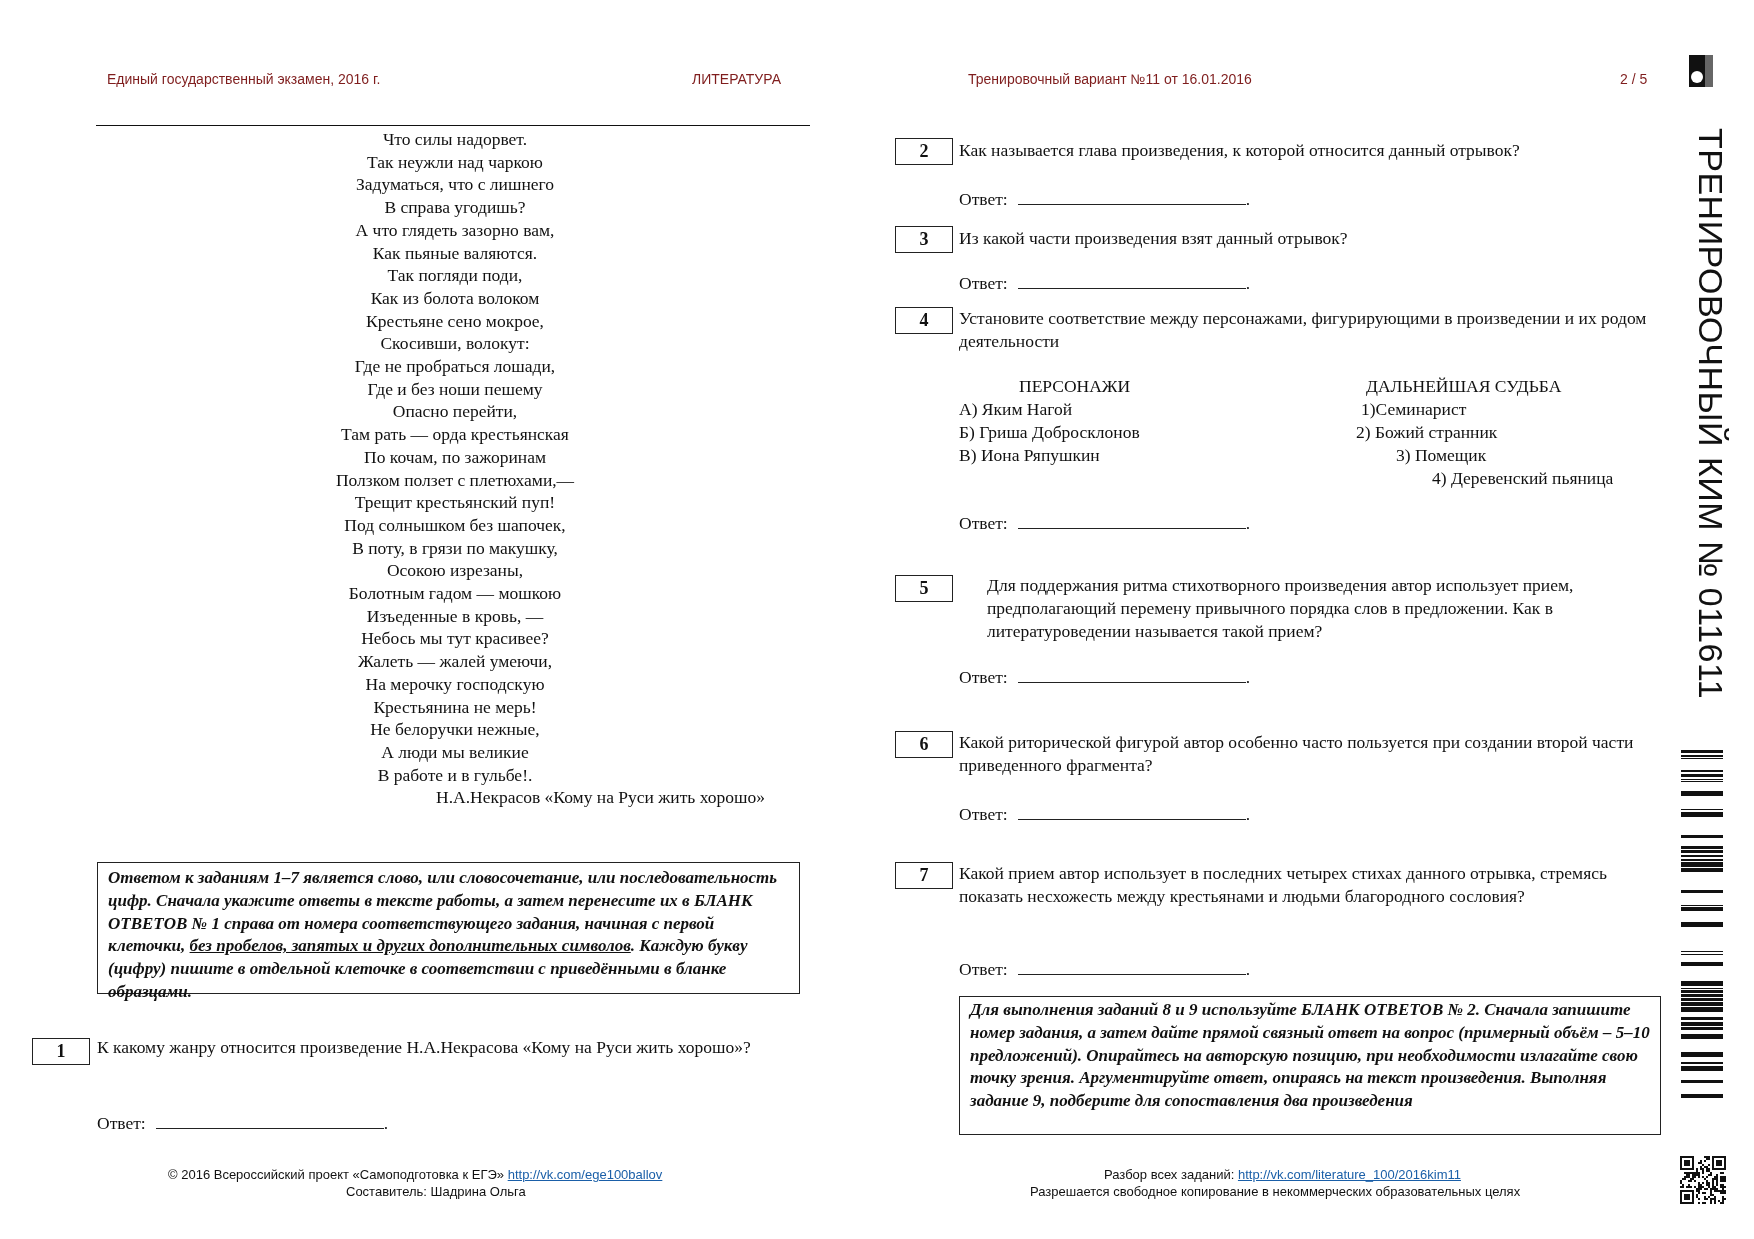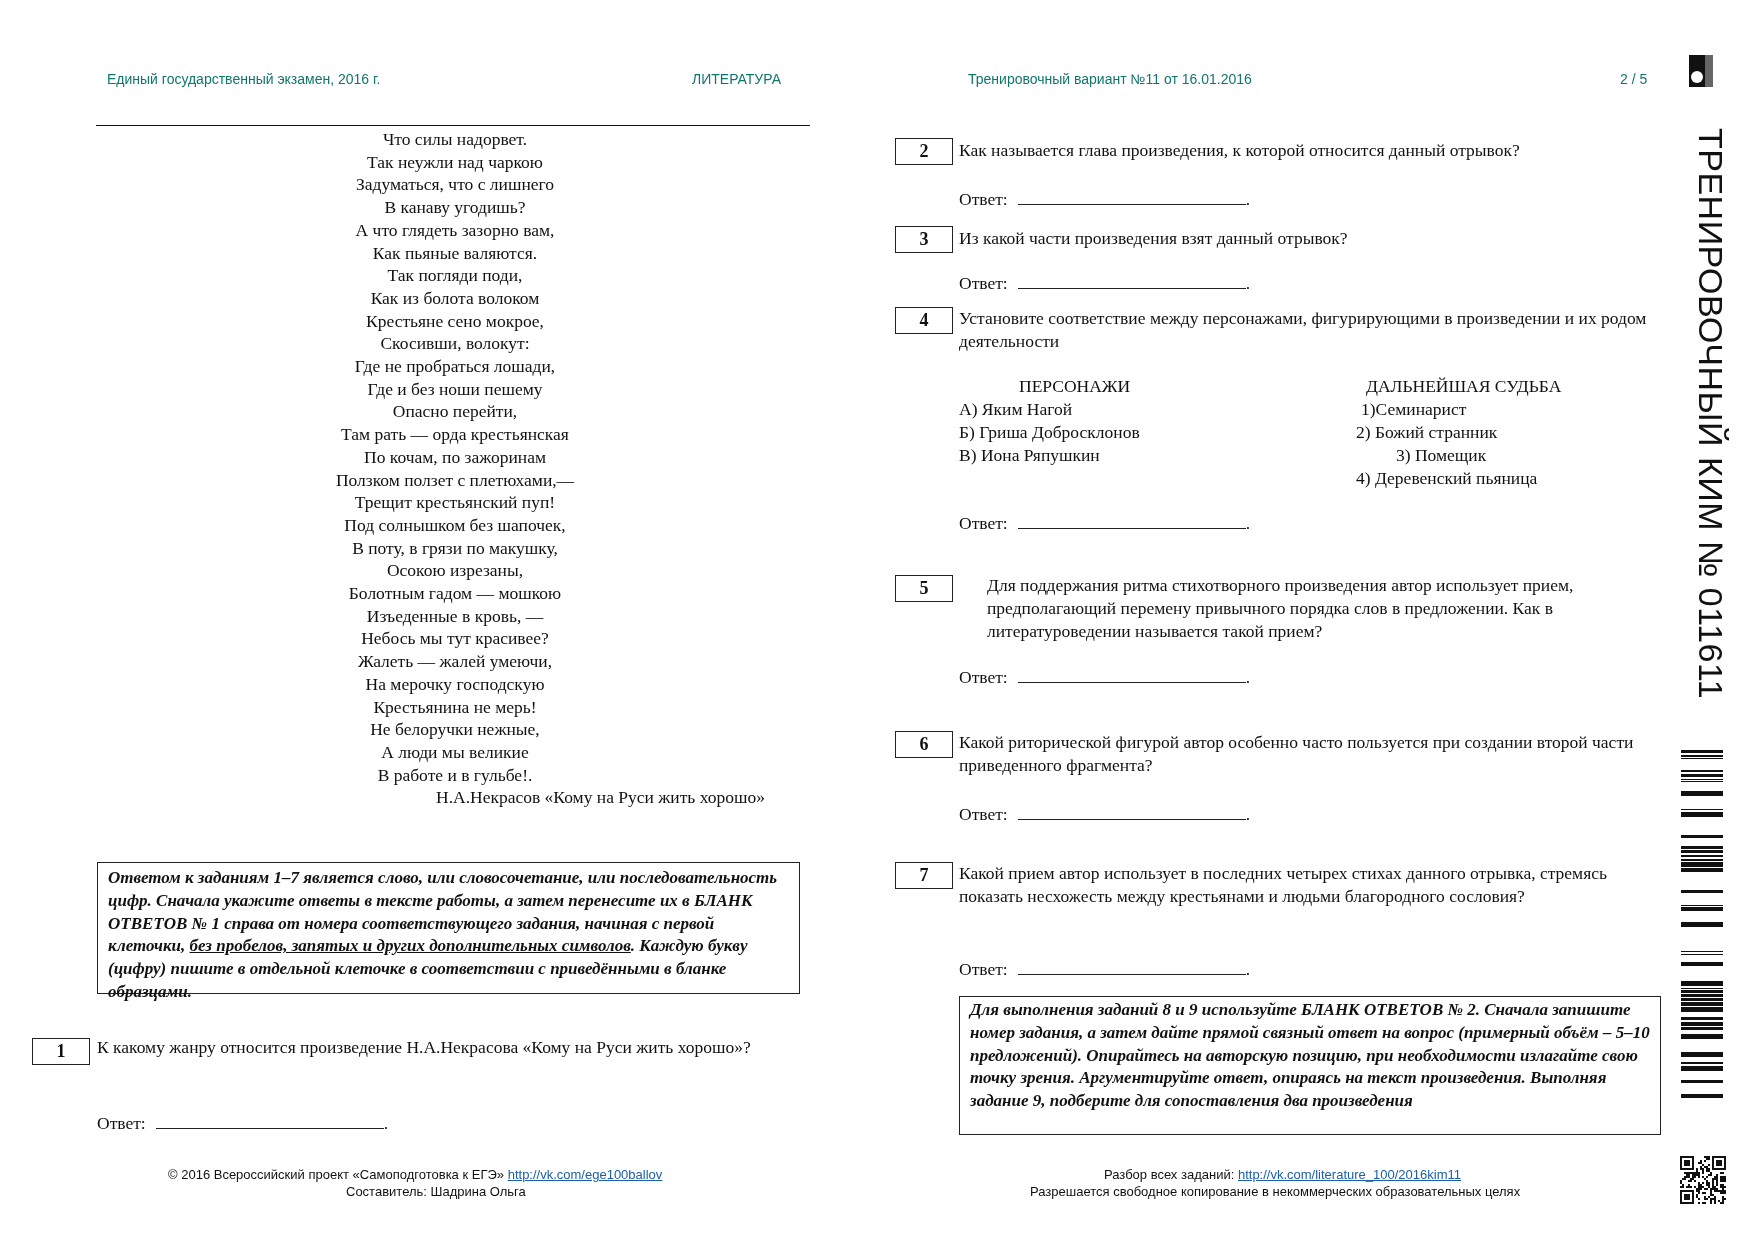--- a/index.html
+++ b/index.html
@@ -1,19 +1,19 @@
 <!DOCTYPE html>
 <html><head>
 <meta charset="utf-8">
 <style>
   * { box-sizing: border-box; margin: 0; padding: 0; }
   html, body { width: 1754px; height: 1239px; background: #ffffff; overflow: hidden; }
   body { position: relative; color: #111; font-family: "Liberation Serif", serif; }
 
-  .hdr { position: absolute; top: 71px; font-family: "Liberation Sans", sans-serif; font-size: 14px; color: #0f766e; white-space: nowrap; }
+  .hdr { position: absolute; top: 71px; font-family: "Liberation Sans", sans-serif; font-size: 14px; color: #7f1d1d; white-space: nowrap; }
   #hdr-exam { left: 107px; }
   #hdr-subject { left: 692px; }
   #hdr-variant { left: 968px; }
   #hdr-page { left: 1620px; }
   .rule { position: absolute; left: 96px; top: 125px; width: 714px; height: 0; border-top: 1.3px solid #111; }
 
   
   .poem { position: absolute; left: 300px; top: 128px; width: 310px; text-align: center; font-size: 17.5px; line-height: 22.7px; }
   .poem .line { display: block; white-space: nowrap; }
   .poem-source { position: absolute; left: 436px; top: 787px; font-size: 17.5px; white-space: nowrap; }
@@ -50,21 +50,21 @@
 <div class="hdr" id="hdr-exam">Единый государственный экзамен, 2016 г.</div>
 <div class="hdr" id="hdr-subject">ЛИТЕРАТУРА</div>
 <div class="hdr" id="hdr-variant">Тренировочный вариант №11 от 16.01.2016</div>
 <div class="hdr" id="hdr-page">2 / 5</div>
 <div class="rule"></div>
 
 <div class="poem" id="poem">
     <span class="line">Что силы надорвет.</span>
     <span class="line">Так неужли над чаркою</span>
     <span class="line">Задуматься, что с лишнего</span>
-    <span class="line">В канаву угодишь?</span>
+    <span class="line">В справа угодишь?</span>
     <span class="line">А что глядеть зазорно вам,</span>
     <span class="line">Как пьяные валяются.</span>
     <span class="line">Так погляди поди,</span>
     <span class="line">Как из болота волоком</span>
     <span class="line">Крестьяне сено мокрое,</span>
     <span class="line">Скосивши, волокут:</span>
     <span class="line">Где не пробраться лошади,</span>
     <span class="line">Где и без ноши пешему</span>
     <span class="line">Опасно перейти,</span>
     <span class="line">Там рать — орда крестьянская</span>
@@ -105,21 +105,21 @@
 <div class="task-num" style="left:895px; top:307px;">4</div>
 <div class="task-text" style="left:959px; top:307px; width:705px;">Установите соответствие между персонажами, фигурирующими в произведении и их родом деятельности</div>
 <div class="t4-head" style="left:1019px; top:376px;">ПЕРСОНАЖИ</div>
 <div class="t4-head" style="left:1366px; top:376px;">ДАЛЬНЕЙШАЯ СУДЬБА</div>
 <div class="t4-item" style="left:959px; top:399px;">А) Яким Нагой</div>
 <div class="t4-item" style="left:959px; top:422px;">Б) Гриша Добросклонов</div>
 <div class="t4-item" style="left:959px; top:445px;">В) Иона Ряпушкин</div>
 <div class="t4-item" style="left:1361px; top:399px;">1)Семинарист</div>
 <div class="t4-item" style="left:1356px; top:422px;">2) Божий странник</div>
 <div class="t4-item" style="left:1356px; top:445px;margin-left:40px;">3) Помещик</div>
-<div class="t4-item" style="left:1356px; top:468px;">4) Деревенский пьяница</div>
+<div class="t4-item" style="left:1432px; top:468px;">4) Деревенский пьяница</div>
 <div class="answer" style="left:959px; top:513px;"><span>Ответ:</span><span class="blank"></span><span>.</span></div>
 
 <div class="task-num" style="left:895px; top:575px;">5</div>
 <div class="task-text" style="left:959px; top:574px; width:700px;margin-left:28px;">Для поддержания ритма стихотворного произведения автор использует прием, предполагающий перемену привычного порядка слов в предложении. Как в литературоведении называется такой прием?</div>
 <div class="answer" style="left:959px; top:667px;"><span>Ответ:</span><span class="blank"></span><span>.</span></div>
 
 <div class="task-num" style="left:895px; top:731px;">6</div>
 <div class="task-text" style="left:959px; top:731px; width:700px;">Какой риторической фигурой автор особенно часто пользуется при создании второй части приведенного фрагмента?</div>
 <div class="answer" style="left:959px; top:804px;"><span>Ответ:</span><span class="blank"></span><span>.</span></div>
 

